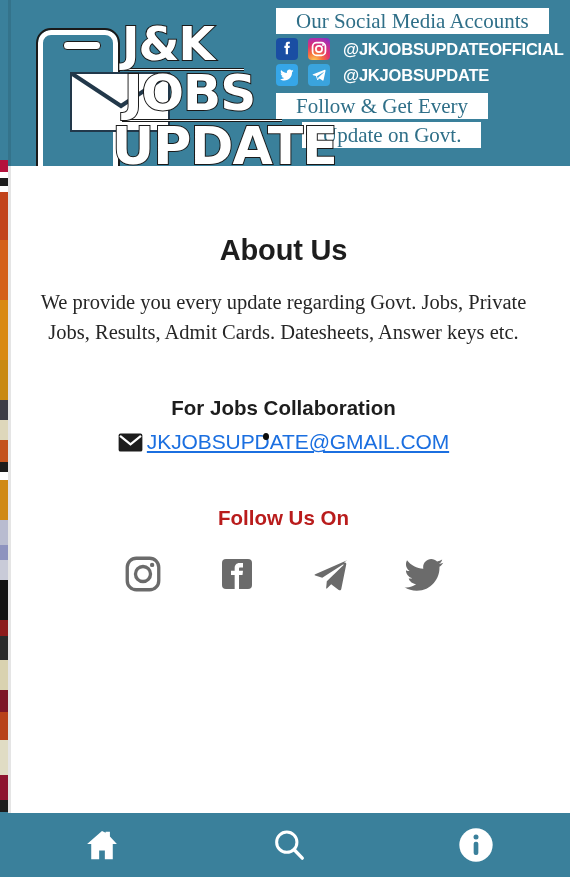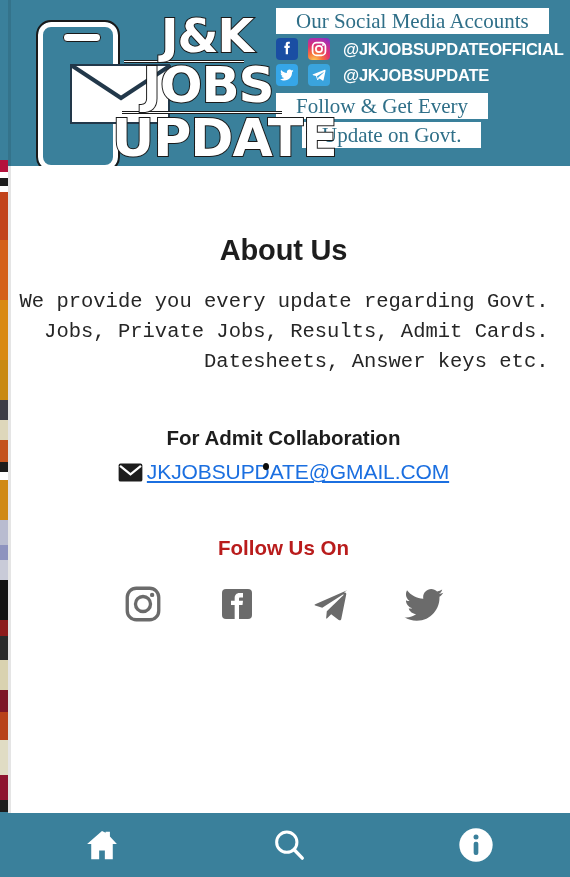--- a/index.html
+++ b/index.html
@@ -73,24 +73,23 @@
     width: 562px;
     height: 166px;
     background: #3a809b;
     z-index: 2;
     overflow: hidden;
   }
 
   .logo-wrap {
     position: absolute;
     left: 12px;
-    top: 12px;
+    top: 20px;
     width: 260px;
     height: 162px;
-    text-align: center;
   }
 
   
   .phone {
     position: absolute;
     left: 18px; top: 10px;
     width: 80px; height: 148px;
     border: 5px solid #ffffff;
     border-radius: 13px;
     outline: 2px solid #1a1a1a;
@@ -232,22 +231,22 @@
   .about-title {
     text-align: center;
     font-family: "Liberation Sans", sans-serif;
     font-weight: bold;
     font-size: 29px;
     color: #1d1d1d;
     margin-top: 68px;
     letter-spacing: -0.2px;
   }
   .about-body {
-    text-align: right;
-    font-family: Liberation Mono, monospace;
+    text-align: center;
+    font-family: Liberation Serif, serif;
     font-size: 20.5px;
     color: #262626;
     line-height: 1.47;
     margin: 20px auto 0 auto;
     width: 530px;
   }
 
   .collab-title {
     text-align: center;
     font-family: "Liberation Sans", sans-serif;
@@ -402,21 +401,21 @@
       </div>
     </div>
   </div>
 
   <div id="main">
 
     <h1 class="about-title">About Us</h1>
 
     <p class="about-body">We provide you every update regarding Govt. Jobs, Private Jobs, Results, Admit Cards. Datesheets, Answer keys etc.</p>
 
-    <h2 class="collab-title">For Admit Collaboration</h2>
+    <h2 class="collab-title">For Jobs Collaboration</h2>
 
     <div class="email-row">
       <span class="email-ico">
         <svg width="25" height="19" viewBox="0 0 26 20" aria-hidden="true">
           <rect x="0.5" y="0.5" width="25" height="19" rx="2" fill="#1d1d1d"></rect>
           <path d="M2 3 L13 12 L24 3" fill="none" stroke="#ffffff" stroke-width="2.4"></path>
         </svg>
       </span>
       <a class="email-link" href="#">JKJOBSUPDATE@GMAIL.COM</a>
       <span class="cursor-dot"></span>

